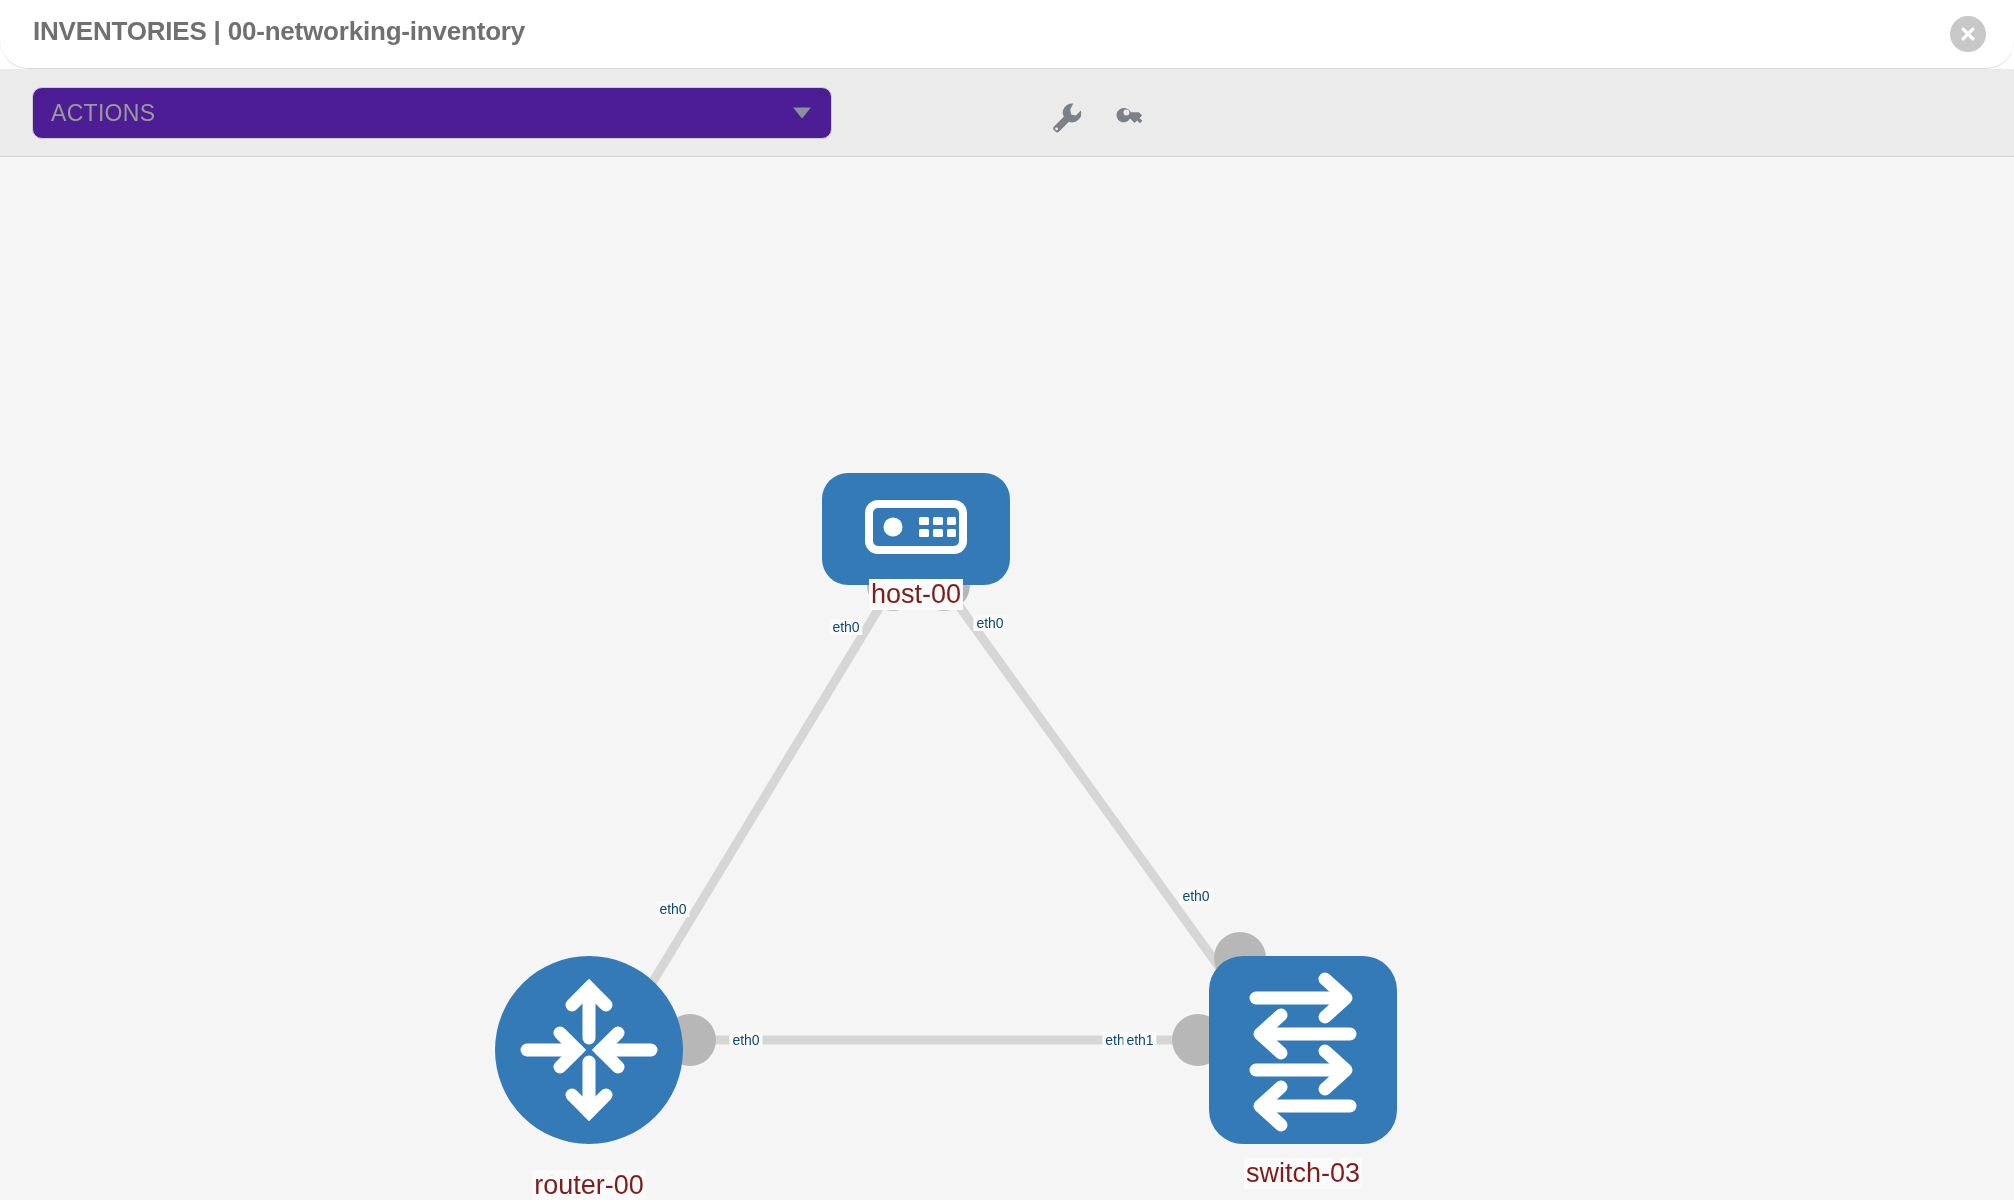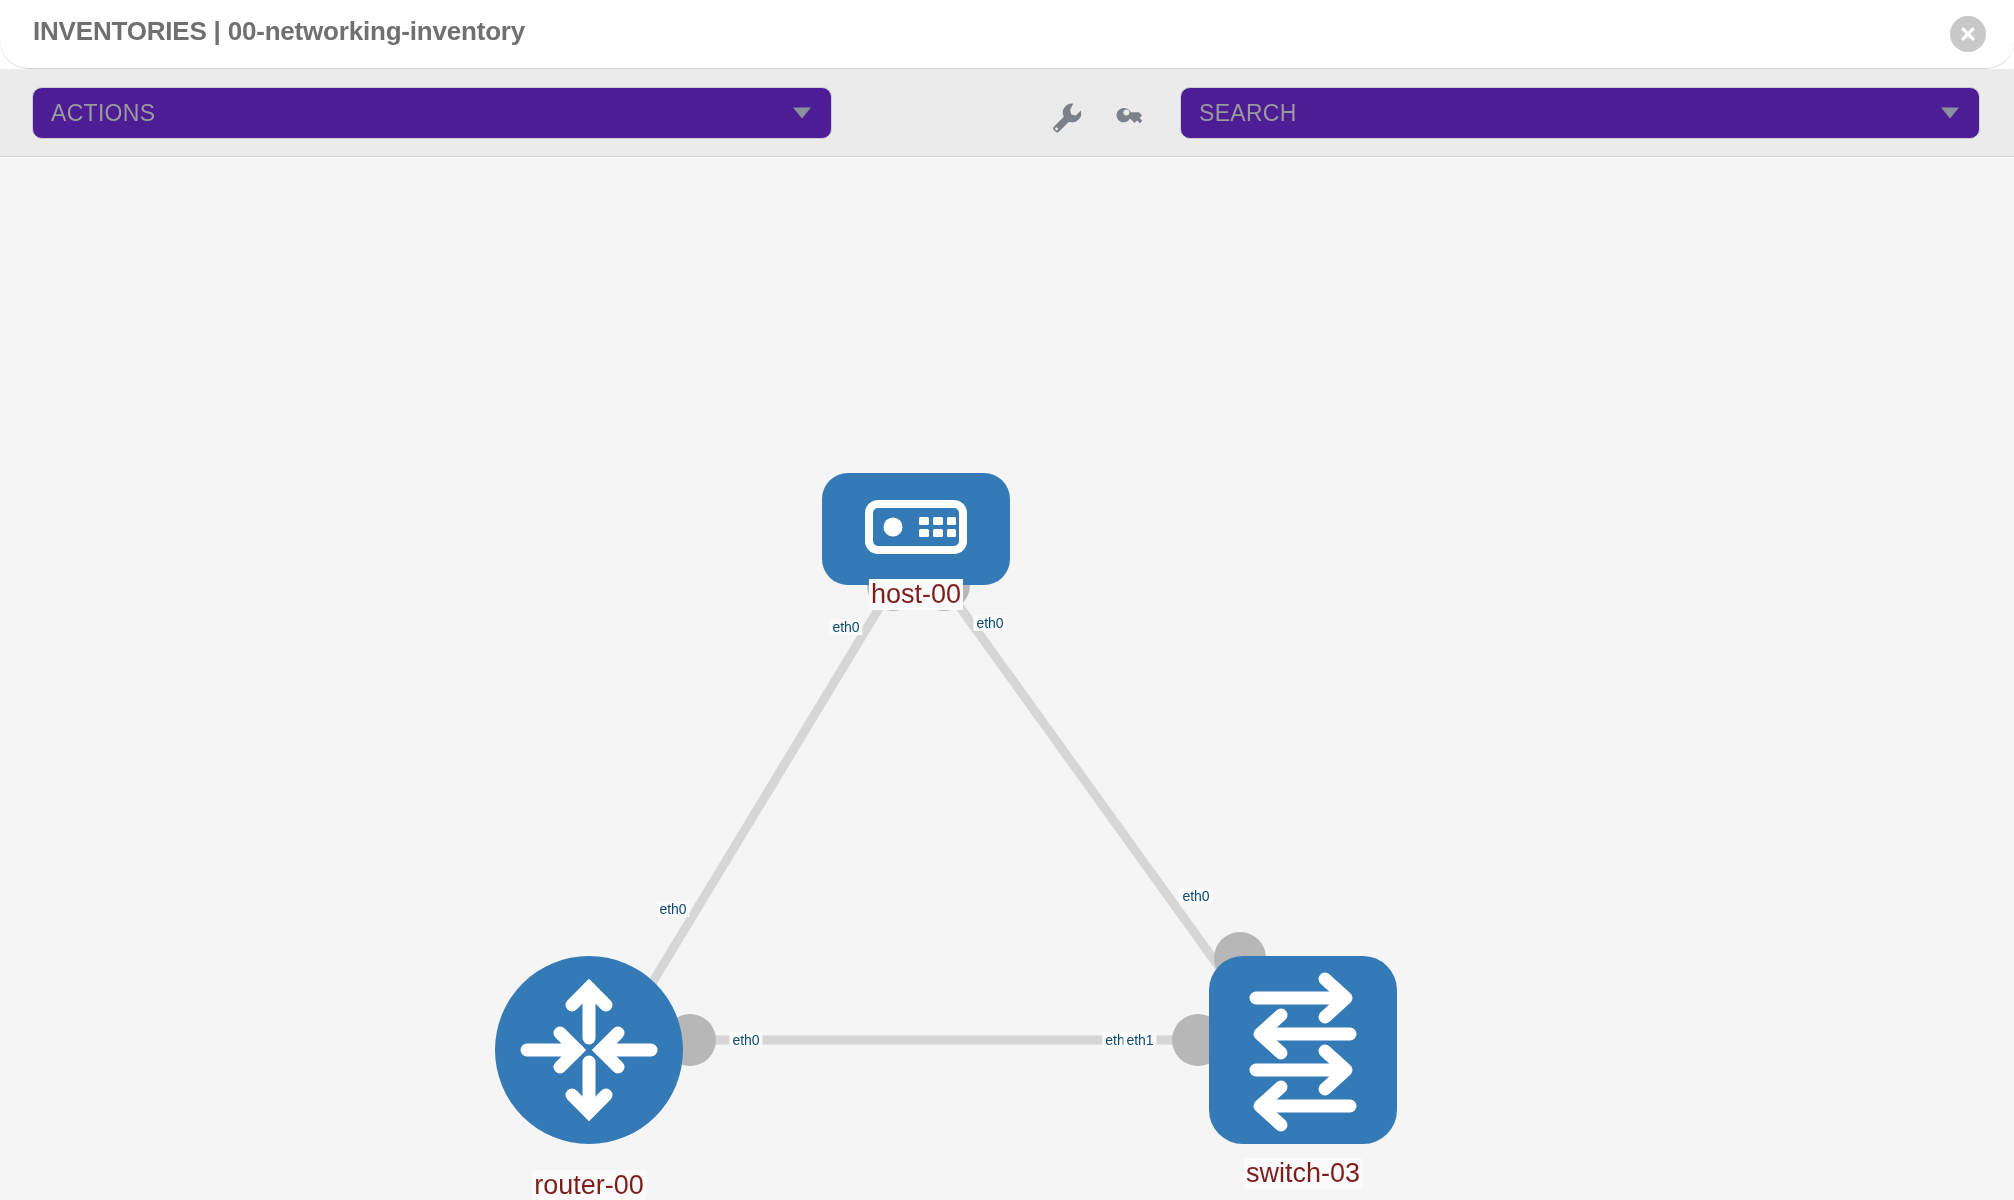--- a/index.html
+++ b/index.html
@@ -142,24 +142,20 @@
     </svg>
   </div>
 
   <div class="tool-icon" id="key-icon">
     <svg width="40" height="40" viewBox="0 0 40 40">
       <path d="M13.5 12.0 a7.2 7.2 0 1 0 2.6 9.5 L20.5 26.0 l2.6 -2.6 2.8 2.8 2.4 -2.4 -2.8 -2.8 2.6 -2.6 -3.2 -3.2 -8.0 0 a7.2 7.2 0 0 0 -3.4 -3.2 z" fill="#7b8089"></path>
       <circle cx="12.4" cy="15.6" r="3.0" fill="#ebebeb"></circle>
     </svg>
   </div>
 
-  <div class="field" id="search-select">
-    <span class="placeholder">SEARCH</span>
-    <span class="caret"></span>
-  </div>
 </div>
 
 <div id="canvas">
 
   <svg id="topology" width="2014" height="1042">
     <defs>
       <clipPath id="clip-host">
           <rect x="822" y="315" width="188" height="112" rx="24"></rect>
         </clipPath>
     </defs>

